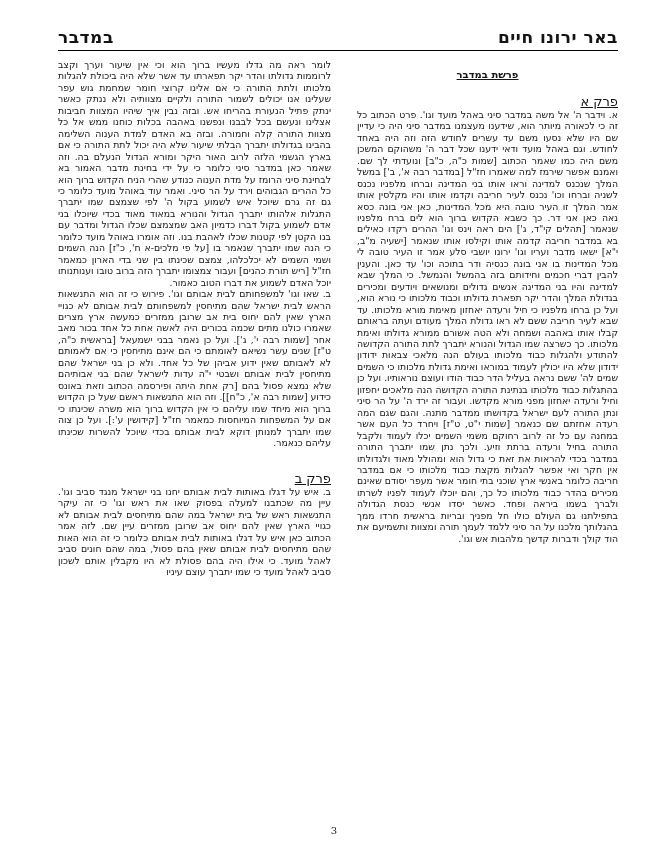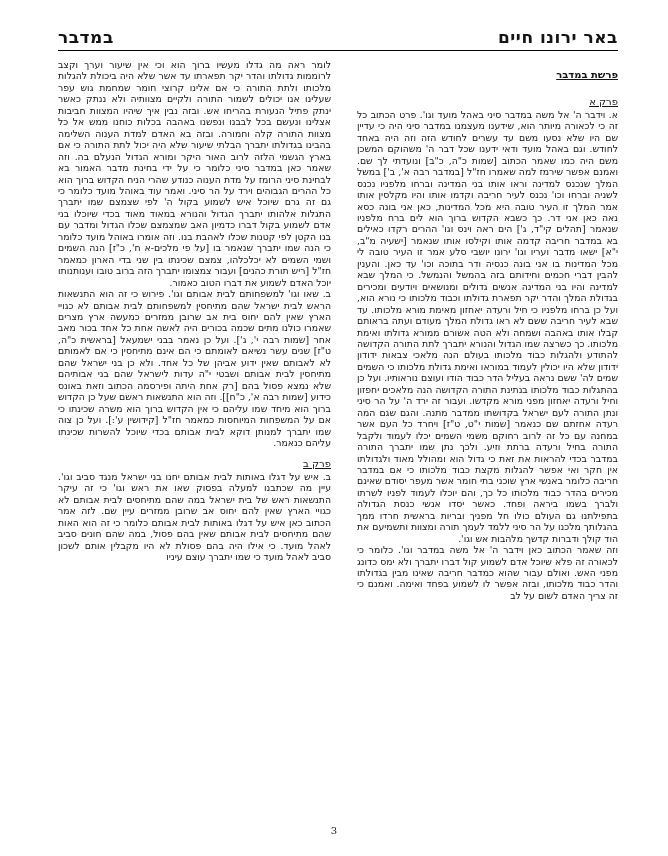--- a/index.html
+++ b/index.html
@@ -36,31 +36,32 @@
     margin:8px 50px 0 58px;
   }
   .col{
     font-size:9.3px;
     line-height:11.45px;
     text-align:justify;
   }
   .col-right{width:262px;}
   .col-left{width:274px;}
   .parsha-header{
+    text-align:center;
     font-weight:bold;
     text-decoration:underline;
     font-size:10px;
     margin:10px 0 16px 0;
   }
   .chapter-header{
     text-decoration:underline;
-    font-size:10px;
+    font-size:13px;
     margin:0 0 1px 0;
   }
-  .chapter-header.spaced{margin-top:10px;}
+  .chapter-header.spaced{margin-top:25px;}
   p.passage{margin:0;padding:0;}
   .lead{font-weight:normal;}
   .page-number{
     position:absolute;
     left:0;right:0;
     bottom:20px;
     text-align:center;
     font-size:10px;
     color:#222;
   }
@@ -75,21 +76,20 @@
     <span class="title">באר ירונו חיים</span>
   </div>
   <hr class="rule">
 
   <div class="columns">
 
     <div class="col col-right">
       <div class="parsha-header">פרשת במדבר</div>
       <div class="chapter-header">פרק א</div>
       <p class="passage"><span class="lead">א. וידבר ה' אל משה במדבר סיני באהל מועד וגו'.</span><span> פרט הכתוב כל זה כי לכאורה מיותר הוא, שידענו מעצמנו במדבר סיני היה כי עדיין שם היו שלא נסעו משם עד עשרים לחודש הזה וזה היה באחד לחודש. וגם באהל מועד ודאי ידענו שכל דבר ה' משהוקם המשכן משם היה כמו שאמר הכתוב [שמות כ"ה, כ"ב] ונועדתי לך שם. ואמנם אפשר שירמז למה שאמרו חז"ל [במדבר רבה א', ב'] במשל המלך שנכנס למדינה וראו אותו בני המדינה וברחו מלפניו נכנס לשניה וברחו וכו' נכנס לעיר חריבה וקדמו אותו והיו מקלסין אותו אמר המלך זו העיר טובה היא מכל המדינות, כאן אני בונה כסא נאה כאן אני דר. כך כשבא הקדוש ברוך הוא לים ברח מלפניו שנאמר [תהלים קי"ד, ג'] הים ראה וינס וגו' ההרים רקדו כאילים בא במדבר חריבה קדמה אותו וקילסו אותו שנאמר [ישעיה מ"ב, י"א] ישאו מדבר ועריו וגו' ירונו יושבי סלע אמר זו העיר טובה לי מכל המדינות בו אני בונה כנסיה ודר בתוכה וכו' עד כאן. והענין להבין דברי חכמים וחידותם בזה בהמשל והנמשל. כי המלך שבא למדינה והיו בני המדינה אנשים גדולים ומנושאים ויודעים ומכירים בגדולת המלך והדר יקר תפארת גדולתו וכבוד מלכותו כי נורא הוא, ועל כן ברחו מלפניו כי חיל ורעדה יאחזון מאימת מורא מלכותו. עד שבא לעיר חריבה ששם לא ראו גדולת המלך מעודם ועתה בראותם קבלו אותו באהבה ושמחה ולא הטה אשורם ממורא גדולתו ואימת מלכותו. כך כשרצה שמו הגדול והנורא יתברך לתת התורה הקדושה להתודע ולהגלות כבוד מלכותו בעולם הנה מלאכי צבאות ידודון ידודון שלא היו יכולין לעמוד במוראו ואימת גדולת מלכותו כי השמים שמים לה' ששם נראה בעליל הדר כבוד הודו ועוצם נוראותיו. ועל כן בהתגלות כבוד מלכותו בנתינת התורה הקדושה הנה מלאכים יחפזון וחיל ורעדה יאחזון מפני מורא מקדשו. ועבור זה ירד ה' על הר סיני ונתן התורה לעם ישראל בקדושתו ממדבר מתנה. והגם שגם המה רעדה אחזתם שם כנאמר [שמות י"ט, ט"ז] ויחרד כל העם אשר במחנה עם כל זה לרוב רחוקם משמי השמים יכלו לעמוד ולקבל התורה בחיל ורעדה ברתת וזיע. ולכך נתן שמו יתברך התורה במדבר בכדי להראות את זאת כי גדול הוא ומהולל מאוד ולגדולתו אין חקר ואי אפשר להגלות מקצת כבוד מלכותו כי אם במדבר חריבה כלומר באנשי ארץ שוכני בתי חומר אשר מעפר יסודם שאינם מכירים בהדר כבוד מלכותו כל כך, והם יוכלו לעמוד לפניו לשרתו ולברך בשמו ביראה ופחד. כאשר יסדו אנשי כנסת הגדולה בתפילתנו גם העולם כולו חל מפניך ובריות בראשית חרדו ממך בהגלותך מלכנו על הר סיני ללמד לעמך תורה ומצוות ותשמיעם את הוד קולך ודברות קדשך מלהבות אש וגו'.</span></p>
-      <p class="passage">וזה שאמר הכתוב כאן וידבר ה' אל משה במדבר וגו'. כלומר כי לכאורה זה פלא שיוכל אדם לשמוע קול דברו יתברך ולא ימס כדונג מפני האש. ואולם עבור שהוא כמדבר חריבה שאינו מבין בגדולתו והדר כבוד מלכותו, ובזה אפשר לו לשמוע בפחד ואימה. ואמנם כי זה צריך האדם לשום על לב</p>
     </div>
 
     <div class="col col-left">
       <p class="passage">לומר ראה מה גדלו מעשיו ברוך הוא וכי אין שיעור וערך וקצב לרוממות גדולתו והדר יקר תפארתו עד אשר שלא היה ביכולת להגלות מלכותו ולתת התורה כי אם אלינו קרוצי חומר שמחמת גוש עפר שעלינו אנו יכולים לשמור התורה ולקיים מצוותיה ולא ננתק כאשר ינתק פתיל הנעורת בהריחו אש. ובזה נבין איך שיהיו המצוות חביבות אצלינו ונעשם בכל לבבנו ונפשנו באהבה בכלות כוחנו ממש אל כל מצוות התורה קלה וחמורה. ובזה בא האדם למדת הענוה השלימה בהבינו בגדולתו יתברך הבלתי שיעור שלא היה יכול לתת התורה כי אם בארץ הגשמי הלזה לרוב האור היקר ומורא הגדול הנעלם בה. וזה שאמר כאן במדבר סיני כלומר כי על ידי בחינת מדבר האמור בא לבחינת סיני הרומז על מדת הענוה כנודע שהרי הניח הקדוש ברוך הוא כל ההרים הגבוהים וירד על הר סיני. ואמר עוד באוהל מועד כלומר כי גם זה גרם שיוכל איש לשמוע בקול ה' לפי שצמצם שמו יתברך התגלות אלהותו יתברך הגדול והנורא במאוד מאוד בכדי שיוכלו בני אדם לשמוע בקול דברו כדמיון האב שמצמצם שכלו הגדול ומדבר עם בנו הקטן לפי קטנות שכלו לאהבת בנו. וזה אומרו באוהל מועד כלומר כי הנה שמו יתברך שנאמר בו [על פי מלכים-א ח', כ"ז] הנה השמים ושמי השמים לא יכלכלהו, צמצם שכינתו בין שני בדי הארון כמאמר חז"ל [ריש תורת כהנים] ועבור צמצומו יתברך הזה ברוב טובו וענותנותו יוכל האדם לשמוע את דברו הטוב כאמור.</p>
       <p class="passage"><span class="lead">ב. שאו וגו' למשפחותם לבית אבותם וגו'.</span><span> פירוש כי זה הוא התנשאות הראש לבית ישראל שהם מתיחסין למשפחותם לבית אבותם לא כגויי הארץ שאין להם יחוס בית אב שרובן ממזרים כמעשה ארץ מצרים שאמרו כולנו מתים שכמה בכורים היה לאשה אחת כל אחד בכור מאב אחר [שמות רבה י', ג']. ועל כן נאמר בבני ישמעאל [בראשית כ"ה, ט"ז] שנים עשר נשיאם לאומתם כי הם אינם מתיחסין כי אם לאמותם לא לאבותם שאין ידוע אביהן של כל אחד. ולא כן בני ישראל שהם מתיחסין לבית אבותם ושבטי י"ה עדות לישראל שהם בני אבותיהם שלא נמצא פסול בהם [רק אחת היתה ופירסמה הכתוב וזאת באונס כידוע [שמות רבה א', כ"ח]]. וזה הוא התנשאות ראשם שעל כן הקדוש ברוך הוא מיחד שמו עליהם כי אין הקדוש ברוך הוא משרה שכינתו כי אם על המשפחות המיוחסות כמאמר חז"ל [קידושין ע':]. ועל כן צוה שמו יתברך למנותן דוקא לבית אבותם בכדי שיוכל להשרות שכינתו עליהם כנאמר.</span></p>
       <div class="chapter-header spaced">פרק ב</div>
       <p class="passage"><span class="lead">ב. איש על דגלו באותות לבית אבותם יחנו בני ישראל מנגד סביב וגו'.</span><span> עיין מה שכתבנו למעלה בפסוק שאו את ראש וגו' כי זה עיקר התנשאות ראש של בית ישראל במה שהם מתיחסים לבית אבותם לא כגויי הארץ שאין להם יחוס אב שרובן ממזרים עיין שם. לזה אמר הכתוב כאן איש על דגלו באותות לבית אבותם כלומר כי זה הוא האות שהם מתיחסים לבית אבותם שאין בהם פסול, במה שהם חונים סביב לאהל מועד. כי אילו היה בהם פסולת לא היו מקבלין אותם לשכון סביב לאהל מועד כי שמו יתברך עוצם עיניו</span></p>
     </div>
 
   </div>

